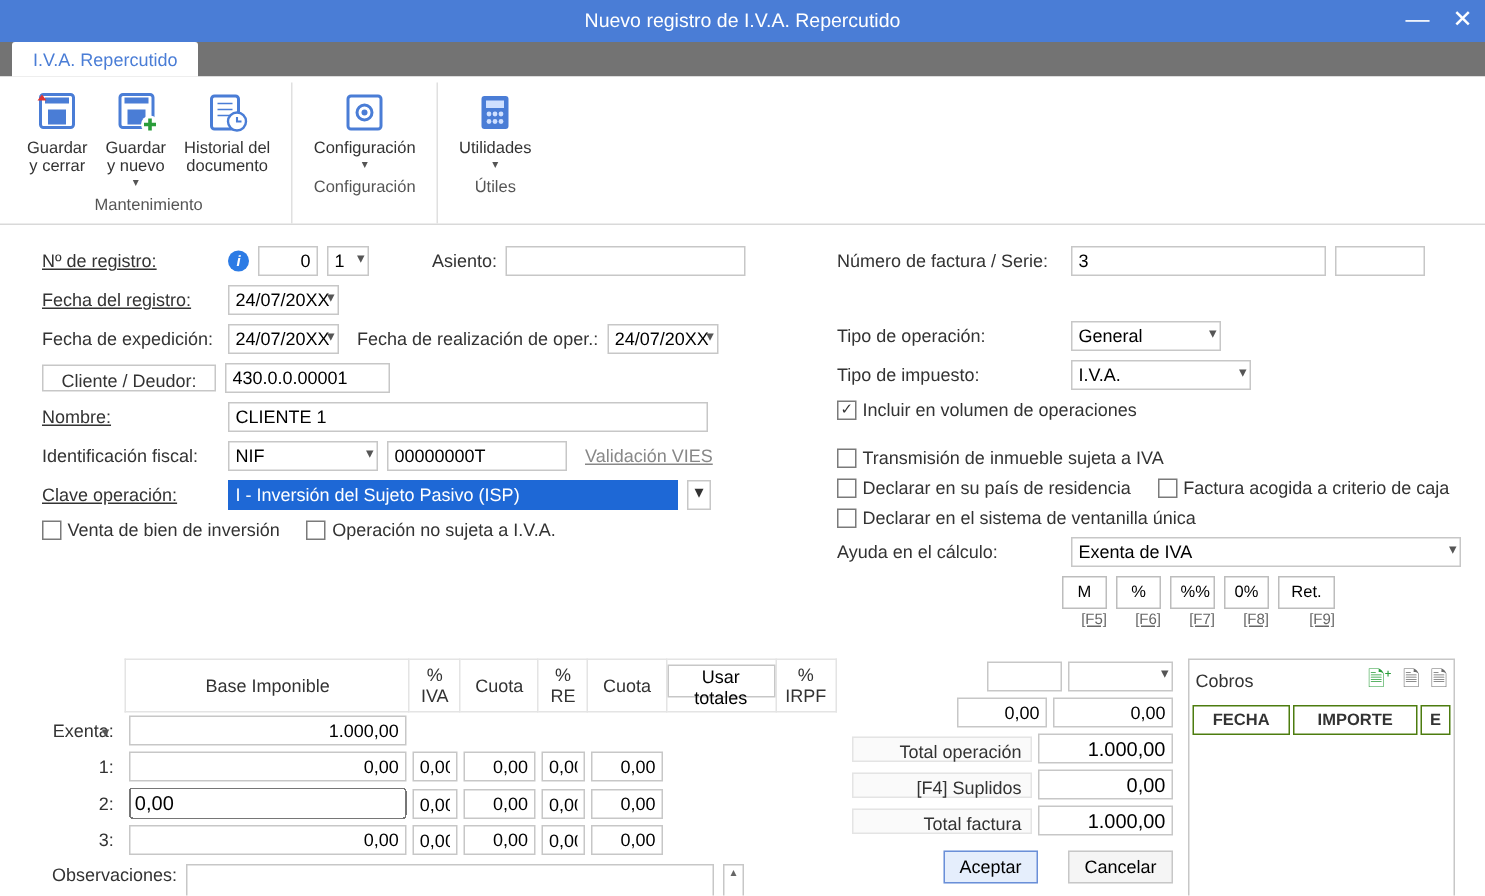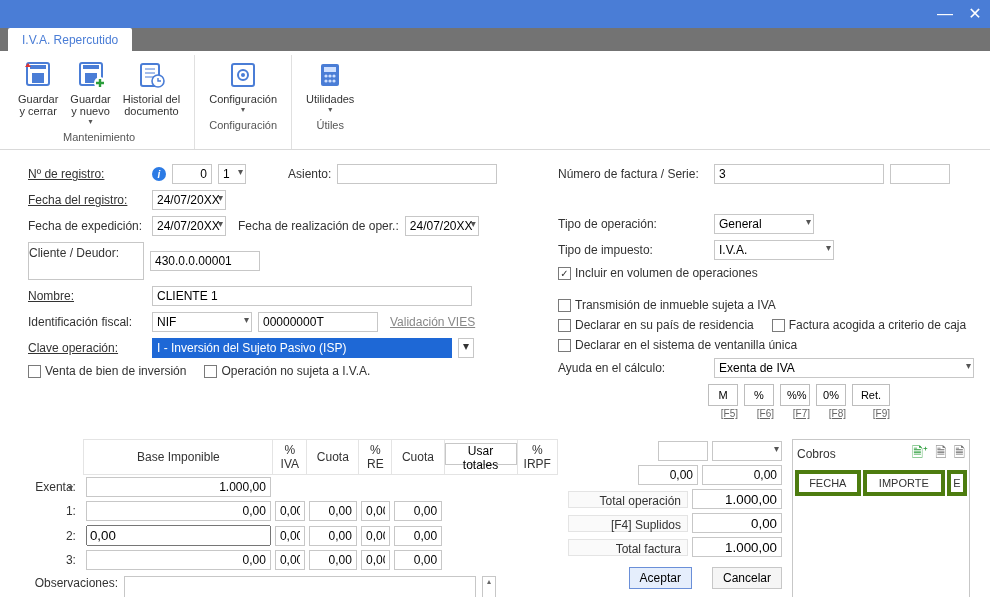--- a/index.html
+++ b/index.html
@@ -41,40 +41,41 @@
   .right-side { flex:1; }
   .calc-row { display:flex; align-items:center; justify-content:flex-end; gap:4px; margin-bottom:4px; }
   .mini { width:30px; height:22px; border:1px solid #bdbdbd; background:#fff; text-align:center; cursor:pointer; font-size:11px; }
   .mini.wide { width:38px; }
   .flab { font-size:10px; color:#666; text-align:right; width:30px; text-decoration:underline; }
   .flab.wide { width:38px; }
   .totals-lbl { text-align:right; width:120px; display:inline-block; border:1px solid #e4e4e4; height:17px; line-height:18px; padding:0 6px; background:#fafafa; }
   .totals-val { width:90px; height:20px; border:1px solid #c7c7c7; text-align:right; padding:0 4px; }
   .cobros { border:1px solid #c7c7c7; width:178px; }
   .cobros-hd { display:flex; justify-content:space-between; align-items:center; padding:2px 4px; }
-  .cobros-tbl th { border:4px solid #4d7c0f; font-size:11px; font-weight:normal; padding:3px 2px; text-align:center; }
+  .cobros-tbl th { border:1px solid #4d7c0f; font-size:11px; font-weight:bold; padding:3px 2px; text-align:center; }
   .cobros-body { height:120px; }
   .cobros-icons > span { cursor:pointer; margin-left:4px; font-size:14px; color:#6b6b6b; }
   .cobros-icons > span.add { color:#2a9d3a; }
   .obs { display:flex; gap:6px; margin-top:4px; }
   .obs textarea { border:1px solid #c7c7c7; resize:none; height:40px; width:352px; font-size:12px; }
   .spin { display:flex; flex-direction:column; border:1px solid #c7c7c7; width:14px; height:40px; }
   .spin > div { flex:1; text-align:center; font-size:8px; cursor:pointer; color:#666; }
   .dlg-btns { margin: 10px 0 0 0; display:flex; gap:20px; justify-content:flex-end; }
   .btn.hl { background:#e5eefc; border-color:#6a8fd8; }
   .info-dot { display:inline-flex; width:14px; height:14px; border-radius:50%; background:#2c7be5; color:#fff; align-items:center; justify-content:center; font-size:10px; font-style:italic; font-weight:bold; }
-  .cliente-btn { border:1px solid #c7c7c7; background:#fff; height:38px; width:116px; text-align:left; cursor:pointer; line-height:20px; }
+  .cliente-btn { border:1px solid #c7c7c7; background:#fff; height:18px; width:116px; text-align:center; cursor:pointer; line-height:20px; }
   .sel-highlight { background:#1e68d6; color:#fff; border:1px solid #1e68d6; }
   .vies { color:#888; text-decoration:underline; cursor:pointer; margin-left:6px; }
   svg { display:block; }
 </style>
 </head>
 <body>
 
 <div class="titlebar">
+  <span>Nuevo registro de I.V.A. Repercutido</span>
   <div class="win-ctrls">
     <div>—</div>
     <div>✕</div>
   </div>
 </div>
 <div class="tabstrip">
   <div class="tab">I.V.A. Repercutido</div>
 </div>
 
 <div class="ribbon">

